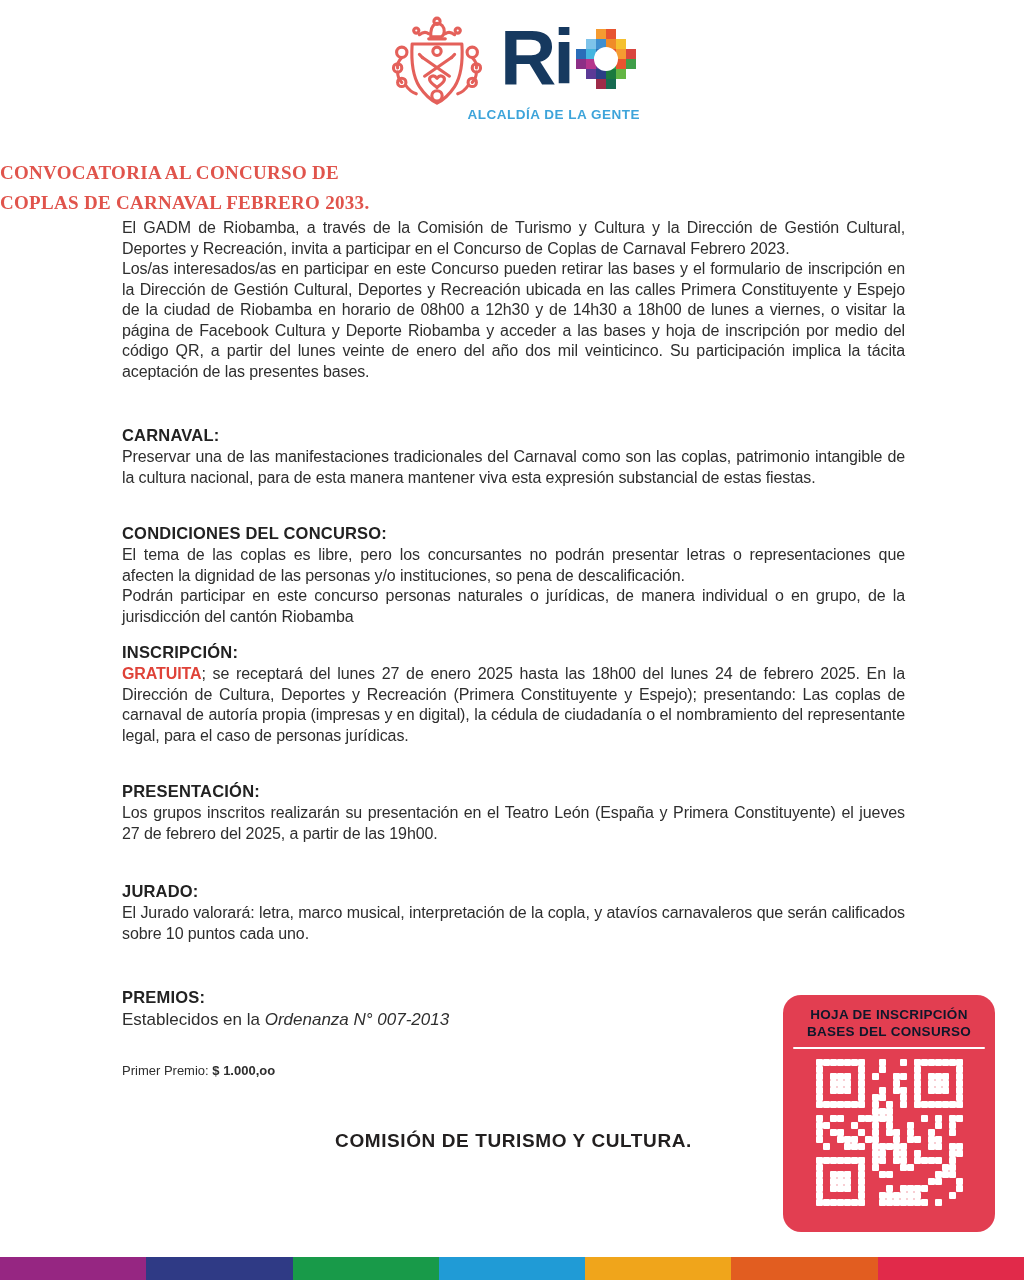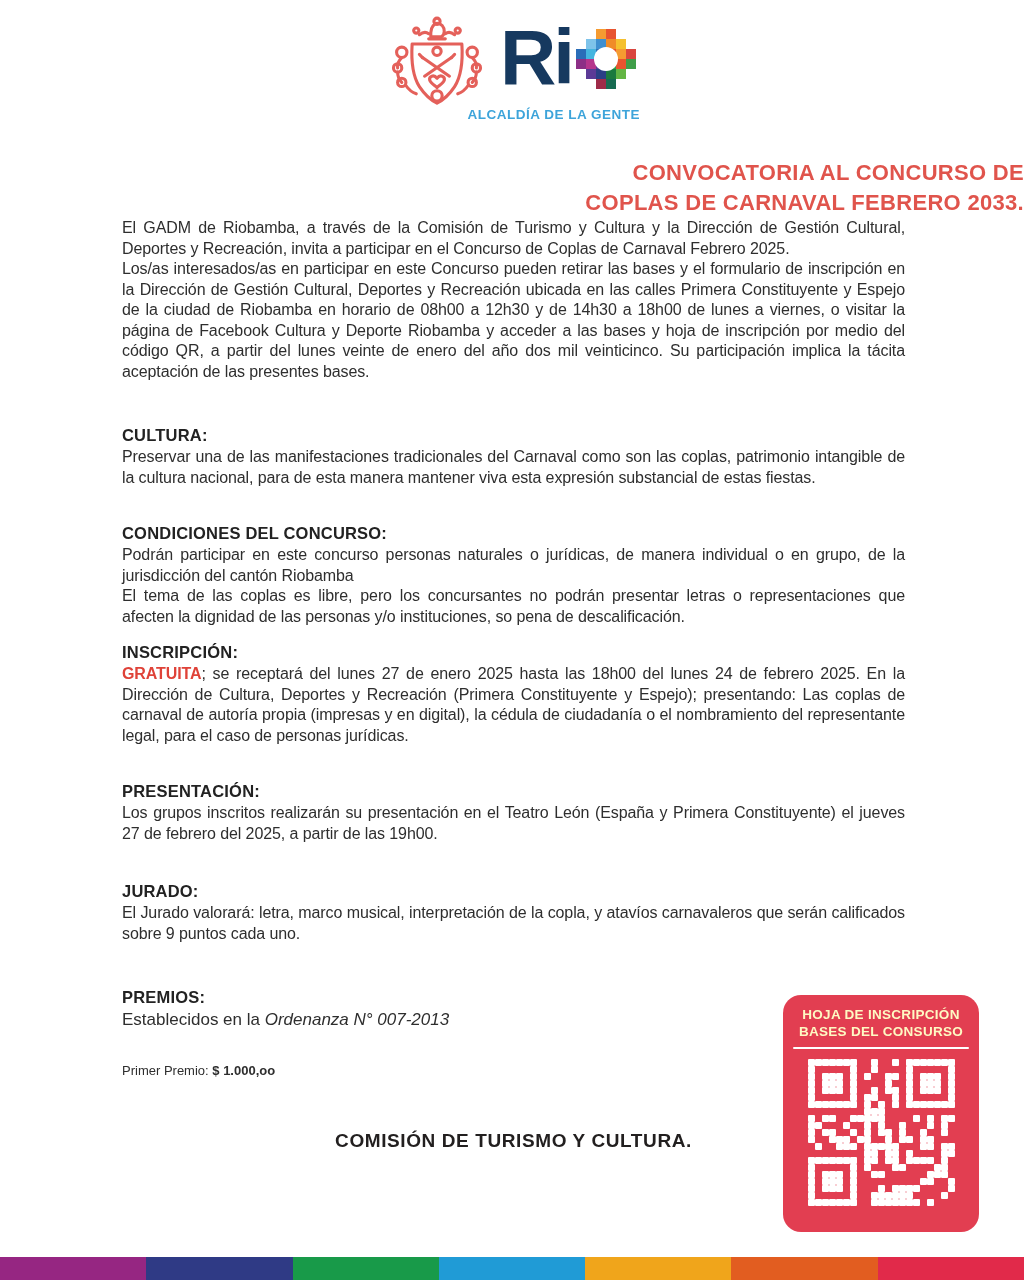--- a/index.html
+++ b/index.html
@@ -20,43 +20,43 @@
   .chakana{position:relative;width:60px;height:60px;margin:4px 4px 0 4px;
     display:grid;grid-template-columns:repeat(6,10px);grid-auto-rows:10px;}
   .chakana .cell{width:10px;height:10px;}
   .chakana .circle{position:absolute;left:50%;top:50%;width:24px;height:24px;
     margin:-12px 0 0 -12px;border-radius:50%;background:#ffffff;}
   .tagline{
     position:absolute;right:0;bottom:0;font-weight:bold;font-size:13.5px;
     letter-spacing:.5px;color:var(--brand_lightblue,#3da4da);white-space:nowrap;
   }
   
-  .title{margin-top:30px;text-align:right;font-weight:bold;font-size:22px;
-    line-height:30px;color:var(--title_red,#e0544c);letter-spacing:.3px;}
+  .title{margin-top:30px;text-align:left;font-weight:bold;font-size:19px;
+    line-height:30px;color:var(--title_red,#e0544c);letter-spacing:.3px;font-family:Liberation Serif, serif;}
   
   .content{margin:0 119px 0 122px;}
   p.body{margin:0;font-size:16px;line-height:20.5px;text-align:justify;letter-spacing:-.1px;}
   .sec-head{font-weight:bold;font-size:16.5px;letter-spacing:.2px;color:#222222;margin:0 0 2px 0;}
   .mt-intro1{margin-top:28px;}
   .mt-intro2{margin-top:20px;}
   .sec-objetivo{margin-top:44px;}
   .sec-condiciones{margin-top:36px;}
   .sec-inscripcion{margin-top:16px;}
   .sec-presentacion{margin-top:36px;}
   .sec-jurado{margin-top:38px;}
   .sec-premios{margin-top:44px;}
   .hl{font-weight:bold;color:var(--highlight_red,#df4238);}
   .premios-intro{margin:0;font-size:17px;line-height:22px;}
   .premios-intro em{font-style:italic;}
   .prize-list{margin-top:26px;font-size:13px;line-height:27px;}
   .prize-value{font-weight:bold;}
   
   .qr-box{
-    position:absolute;left:783px;top:995px;width:196px;height:237px;box-sizing:border-box;
-    background:var(--qr_red,#e23e51);border-radius:18px;color:#fef9c3;text-align:center;
+    position:absolute;left:783px;top:995px;width:212px;height:237px;box-sizing:border-box;
+    background:var(--qr_red,#e23e51);border-radius:18px;color:#0f172a;text-align:center;
     padding-top:11px;
   }
   .qr-label{font-weight:bold;font-size:13.5px;line-height:17px;letter-spacing:.3px;}
   .qr-divider{height:2px;background:#ffffff;margin:7px 10px 0 10px;border-radius:1px;}
   .qr-grid{margin:10px auto 0 auto;display:grid;grid-template-columns:repeat(21,7px);
     grid-auto-rows:7px;width:147px;}
   .qr-grid .on{background:#ffffff;border-radius:1px;}
   
   .comision{margin-top:46px;text-align:center;font-weight:bold;font-size:19px;
     letter-spacing:.6px;color:#221f1f;}
@@ -144,47 +144,47 @@
     </div>
   </div>
 
   <div class="title">
     <div>CONVOCATORIA AL CONCURSO DE</div>
     <div>COPLAS DE CARNAVAL FEBRERO 2033.</div>
   </div>
 
   <div class="content">
 
-    <p class="body mt-intro1">El GADM de Riobamba, a través de la Comisión de Turismo y Cultura y la Dirección de Gestión Cultural, Deportes y Recreación, invita a participar en el Concurso de Coplas de Carnaval Febrero 2025.</p>
+    <p class="body mt-intro1">El GADM de Riobamba, a través de la Comisión de Turismo y Cultura y la Dirección de Gestión Cultural, Deportes y Recreación, invita a participar en el Concurso de Coplas de Carnaval Febrero 2023.</p>
     <p class="body mt-intro2">Los/as interesados/as en participar en este Concurso pueden retirar las bases y el formulario de inscripción en la Dirección de Gestión Cultural, Deportes y Recreación ubicada en las calles Primera Constituyente y Espejo de la ciudad de Riobamba en horario de 08h00 a 12h30 y de 14h30 a 18h00 de lunes a viernes, o visitar la página de Facebook Cultura y Deporte Riobamba y acceder a las bases y hoja de inscripción por medio del código QR, a partir del lunes veinte de enero del año dos mil veinticinco. Su participación implica la tácita aceptación de las presentes bases.</p>
 
     <div class="sec-objetivo">
-      <div class="sec-head">CULTURA:</div>
+      <div class="sec-head">CARNAVAL:</div>
       <p class="body">Preservar una de las manifestaciones tradicionales del Carnaval como son las coplas, patrimonio intangible de la cultura nacional, para de esta manera mantener viva esta expresión substancial de estas fiestas.</p>
     </div>
 
     <div class="sec-condiciones">
       <div class="sec-head">CONDICIONES DEL CONCURSO:</div>
+      <p class="body">El tema de las coplas es libre, pero los concursantes no podrán presentar letras o representaciones que afecten la dignidad de las personas y/o instituciones, so pena de descalificación.</p>
       <p class="body">Podrán participar en este concurso personas naturales o jurídicas, de manera individual o en grupo, de la jurisdicción del cantón Riobamba</p>
-      <p class="body">El tema de las coplas es libre, pero los concursantes no podrán presentar letras o representaciones que afecten la dignidad de las personas y/o instituciones, so pena de descalificación.</p>
     </div>
 
     <div class="sec-inscripcion">
       <div class="sec-head">INSCRIPCIÓN:</div>
       <p class="body"><span class="hl">GRATUITA</span><span>; se receptará del lunes 27 de enero 2025 hasta las 18h00 del lunes 24 de febrero 2025. En la Dirección de Cultura, Deportes y Recreación (Primera Constituyente y Espejo); presentando: Las coplas de carnaval de autoría propia (impresas y en digital), la cédula de ciudadanía o el nombramiento del representante legal, para el caso de personas jurídicas.</span></p>
     </div>
 
     <div class="sec-presentacion">
       <div class="sec-head">PRESENTACIÓN:</div>
       <p class="body">Los grupos inscritos realizarán su presentación en el Teatro León (España y Primera Constituyente) el jueves 27 de febrero del 2025, a partir de las 19h00.</p>
     </div>
 
     <div class="sec-jurado">
       <div class="sec-head">JURADO:</div>
-      <p class="body">El Jurado valorará: letra, marco musical, interpretación de la copla, y atavíos carnavaleros que serán calificados sobre 9 puntos cada uno.</p>
+      <p class="body">El Jurado valorará: letra, marco musical, interpretación de la copla, y atavíos carnavaleros que serán calificados sobre 10 puntos cada uno.</p>
     </div>
 
     <div class="sec-premios">
       <div class="sec-head">PREMIOS:</div>
       <p class="premios-intro"><span>Establecidos en la </span><em>Ordenanza N° 007-2013</em></p>
       <div class="prize-list">
         <div><span>Primer Premio: </span><span class="prize-value">$ 1.000,oo</span></div>
       </div>
     </div>
 

